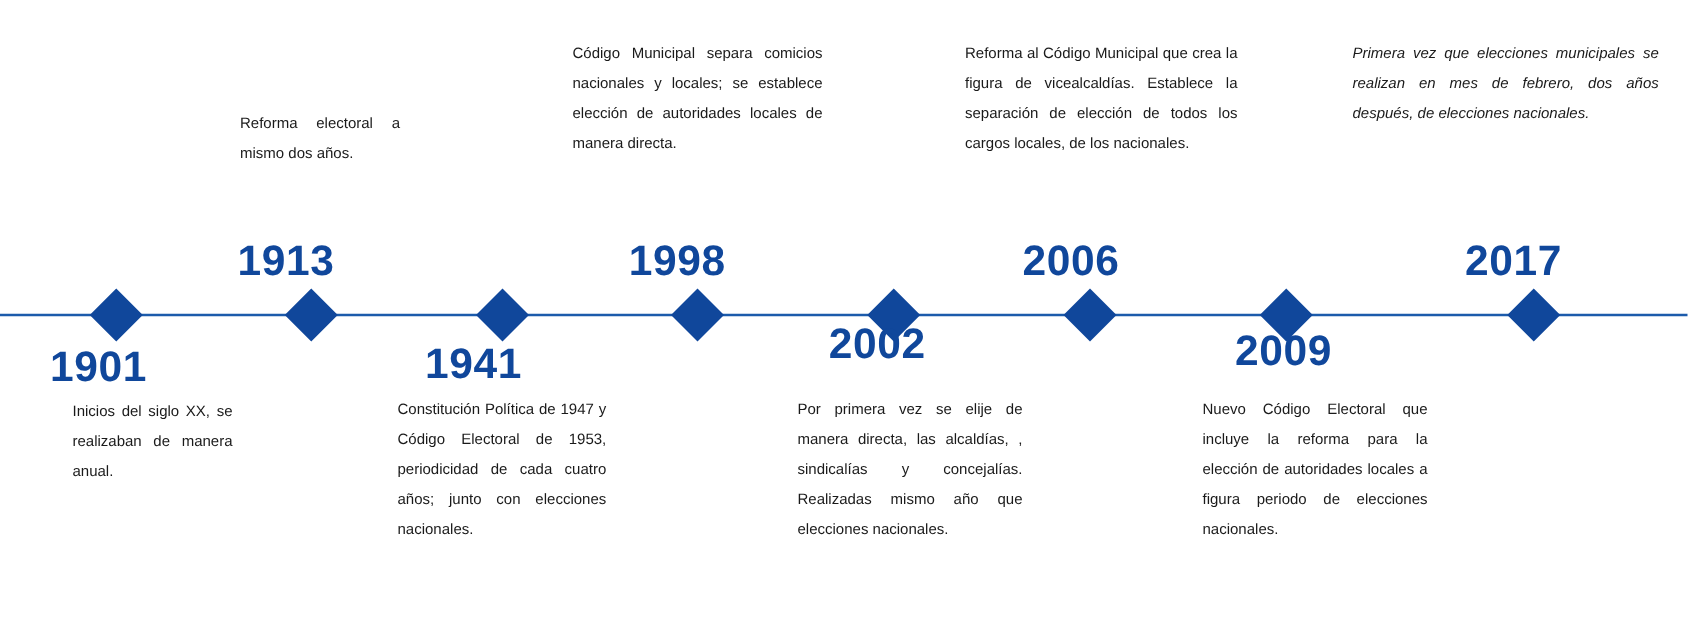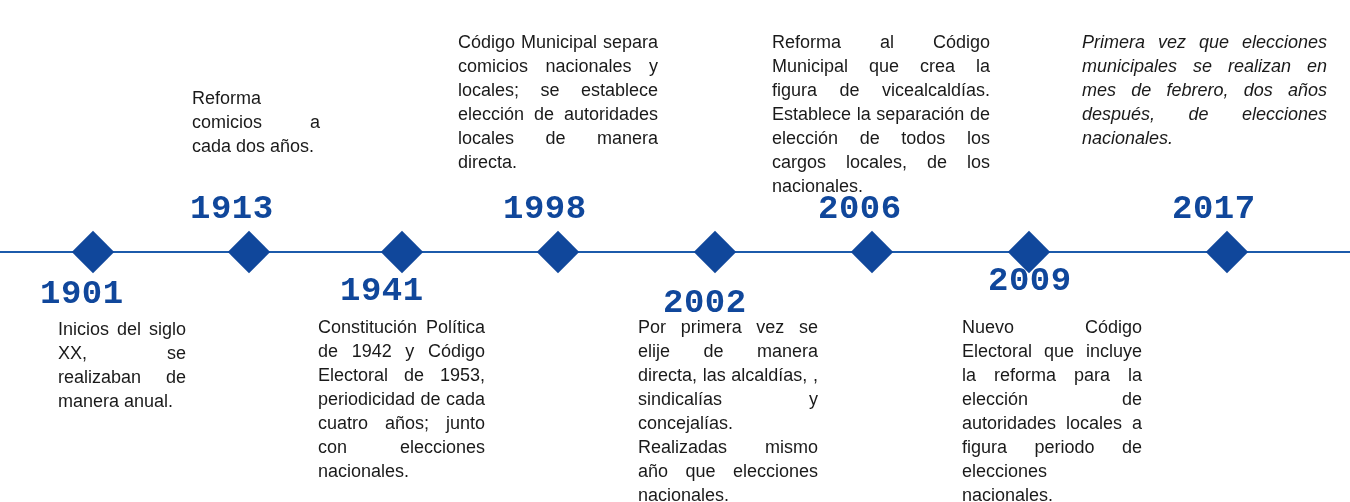--- a/index.html
+++ b/index.html
@@ -32,30 +32,30 @@
     position: absolute;
     width: 30px;
     height: 30px;
     background: #10479b;
     transform: rotate(45deg);
     top: 237px;
   }
   .year {
     position: absolute;
     color: #10479b;
-    font-family: Liberation Mono, monospace;
+    font-family: Liberation Sans, sans-serif;
     font-weight: bold;
     font-size: 34px;
     letter-spacing: 0.5px;
     white-space: nowrap;
   }
   .desc {
     position: absolute;
     color: #1a1a1a;
-    font-size: 18px;
+    font-size: 12px;
     line-height: 24px;
     text-align: justify;
     text-justify: inter-word;
   }
   .desc.above { text-align: justify; }
   
   .e1913 .year { left: 190px; top: 190px; }
   .e1913 .desc { left: 192px; top: 86px; width: 128px; }
 
   .e1998 .year { left: 503px; top: 190px; text-align: center; }
@@ -67,21 +67,21 @@
   .e2016 .year { left: 1172px; top: 190px; }
   .e2016 .desc { left: 1082px; top: 30px; width: 245px; font-style: italic; }
 
   
   .e1901 .year { left: 40px; top: 275px; }
   .e1901 .desc { left: 58px; top: 317px; width: 128px; }
 
   .e1949 .year { left: 340px; top: 272px; }
   .e1949 .desc { left: 318px; top: 315px; width: 167px; }
 
-  .e2002 .year { left: 663px; top: 284px; }
+  .e2002 .year { left: 663px; top: 256px; }
   .e2002 .desc { left: 638px; top: 315px; width: 180px; }
 
   .e2009 .year { left: 988px; top: 262px; }
   .e2009 .desc { left: 962px; top: 315px; width: 180px; }
 </style>
 </head>
 <body>
 
 <div id="timeline">
 
@@ -96,26 +96,26 @@
   <div class="marker" style="left:1014px;"></div>
   <div class="marker" style="left:1212px;"></div>
 
   <div class="event e1901">
     <div class="year">1901</div>
     <div class="desc">Inicios del siglo XX, se realizaban de manera anual.</div>
   </div>
 
   <div class="event e1913">
     <div class="year">1913</div>
-    <div class="desc above">Reforma comicios a cada dos años.</div>
+    <div class="desc above">Reforma electoral a mismo dos años.</div>
   </div>
 
   <div class="event e1949">
     <div class="year">1941</div>
-    <div class="desc">Constitución Política de 1942 y Código Electoral de 1953, periodicidad de cada cuatro años; junto con elecciones nacionales.</div>
+    <div class="desc">Constitución Política de 1947 y Código Electoral de 1953, periodicidad de cada cuatro años; junto con elecciones nacionales.</div>
   </div>
 
   <div class="event e1998">
     <div class="year">1998</div>
     <div class="desc above">Código Municipal separa comicios nacionales y locales; se establece elección de autoridades locales de manera directa.</div>
   </div>
 
   <div class="event e2002">
     <div class="year">2002</div>
     <div class="desc">Por primera vez se elije de manera directa, las alcaldías, , sindicalías y concejalías. Realizadas mismo año que elecciones nacionales.</div>

